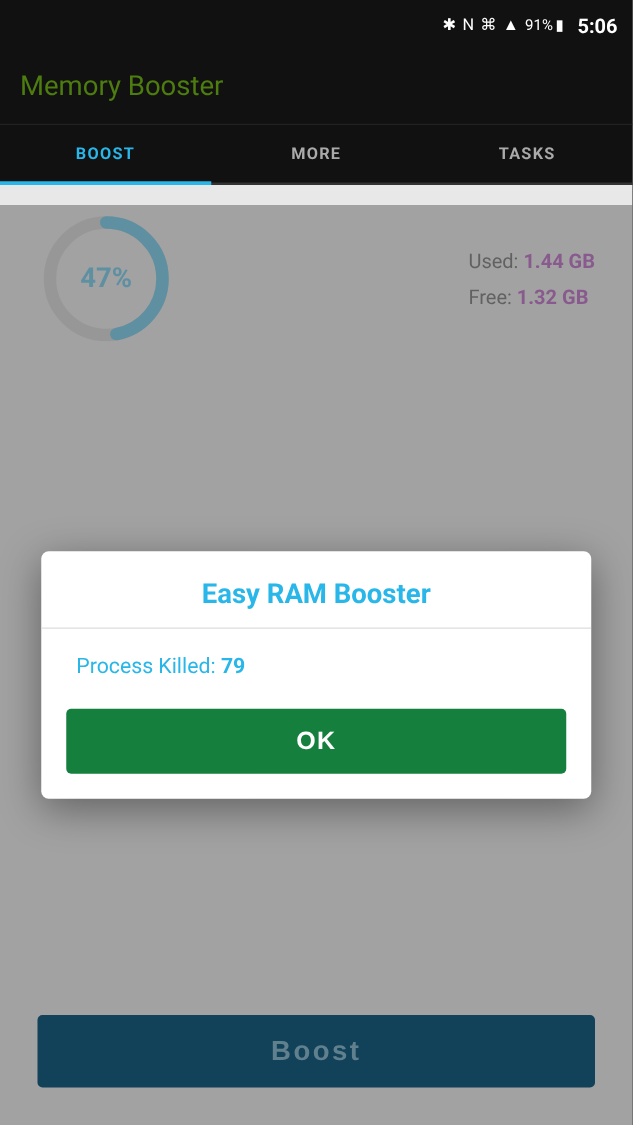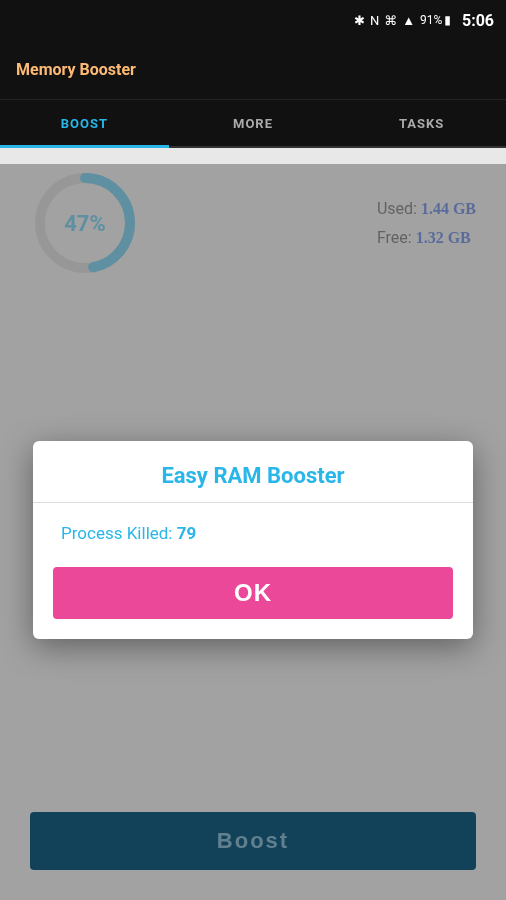--- a/index.html
+++ b/index.html
@@ -51,23 +51,23 @@
     .app-header {
       width: 100%;
       height: 60px;
       background: #111;
       display: flex;
       align-items: center;
       padding: 0 16px;
       border-bottom: 1px solid #222;
     }
     .app-title {
-      color: #fdba74;
-      font-size: 16px;
-      font-weight: bold;
+      color: #4d7c0f;
+      font-size: 22px;
+      font-weight: normal;
     }
 
     
     .tab-bar {
       width: 100%;
       height: 48px;
       background: #111;
       display: flex;
       border-bottom: 2px solid #333;
     }
@@ -142,23 +142,22 @@
     .memory-stats {
       display: flex;
       flex-direction: column;
       gap: 10px;
     }
     .memory-stat {
       font-size: 16px;
       color: #333;
     }
     .memory-stat strong {
-      color: #1d4ed8;
-      font-weight: bold;
-      font-family: Liberation Serif, serif;
+      color: #a21caf;
+      font-weight: bold;
     }
 
     
     .boost-button-area {
       position: absolute;
       bottom: 30px;
       left: 30px;
       right: 30px;
     }
     .boost-button {
@@ -222,25 +221,25 @@
     .dialog-stat strong {
       color: #29b6e8;
       font-weight: bold;
     }
     .dialog-ok-area {
       padding: 0 20px 20px;
     }
     .dialog-ok-btn {
       width: 100%;
       height: 52px;
-      background: #ec4899;
+      background: #15803d;
       border: none;
       border-radius: 4px;
       color: #fff;
-      font-size: 24px;
+      font-size: 20px;
       font-weight: bold;
       cursor: pointer;
       letter-spacing: 1px;
     }
   </style>
 </head>
 <body>
 
 <div class="status-bar">
   <div class="status-icons">

